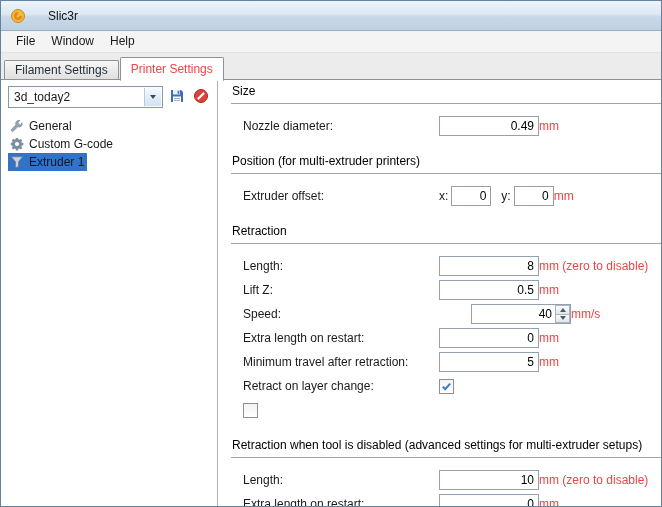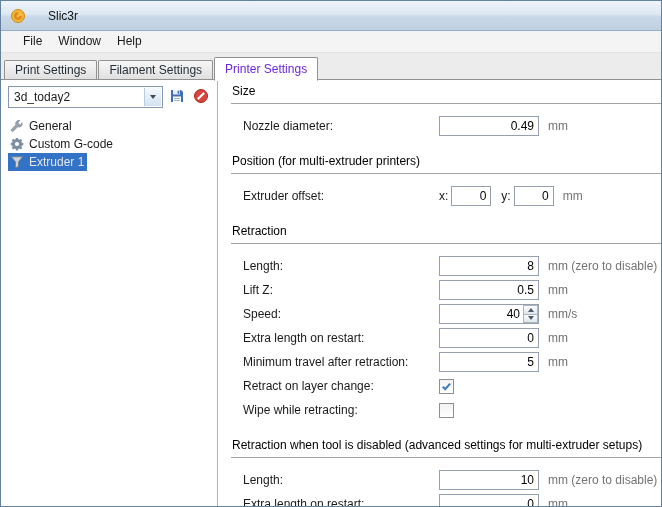--- a/index.html
+++ b/index.html
@@ -5,54 +5,54 @@
   html,body{margin:0;padding:0;background:#fff;}
   .window{width:662px;height:507px;position:relative;overflow:hidden;background:#fff;
     font-family:"Liberation Sans",sans-serif;font-size:12px;color:#1a1a1a;
     border:1px solid #64829e;box-sizing:border-box;}
   
   .titlebar{height:30px;background:linear-gradient(180deg,#eef4fa 0%,#dde8f2 45%,#c8d8e8 55%,#bfd0e2 100%);
     display:flex;align-items:center;gap:22px;padding:0 9px;border-bottom:1px solid #98aec3;box-sizing:border-box;}
   .titlebar .title{color:#111;}
   .app-icon{display:flex;width:16px;height:16px;}
   
-  .menubar{height:21px;background:#f4f4f4;border-bottom:1px solid #e3e3e3;display:flex;align-items:stretch;padding-left:14px;}
+  .menubar{height:21px;background:#f4f4f4;border-bottom:1px solid #e3e3e3;display:flex;align-items:stretch;padding-left:7px;}
   .menu-item{padding:3px 8px 0 8px;cursor:default;}
   
   .tabstrip{height:27px;background:#ececec;display:flex;align-items:flex-end;padding-left:3px;position:relative;}
   .tabstrip::after{content:"";position:absolute;left:0;right:0;bottom:0;height:1px;background:#919191;}
   .tab{height:19px;line-height:19px;padding:0 10px;margin-right:1px;background:linear-gradient(#f7f7f7,#dedede);
     border:1px solid #919191;border-bottom:none;border-radius:2px 2px 0 0;color:#26303a;cursor:default;}
-  .tab.active{background:#fff;height:22px;line-height:22px;z-index:2;margin-bottom:-1px;border-bottom:1px solid #fff;color:#6d28d9;position:relative;}
+  .tab.active{background:#fff;height:22px;line-height:22px;z-index:2;margin-bottom:-1px;border-bottom:1px solid #fff;color:#ef4444;position:relative;}
   
   .content{position:absolute;top:79px;left:0;right:0;bottom:0;display:flex;background:#fff;}
   .left-panel{width:217px;flex:none;border-right:1px solid #b0b0b0;box-sizing:border-box;padding:6px 5px 0 7px;}
   .preset-row{display:flex;align-items:flex-end;gap:3px;}
   .combobox{width:157px;height:22px;border:1px solid #8598ad;background:#fff;position:relative;display:flex;
     align-items:center;padding-left:5px;box-sizing:border-box;cursor:default;}
   .combo-arrow-btn{position:absolute;top:1px;right:1px;width:16px;height:18px;
     background:linear-gradient(#f4f9fd,#d2e2f2);border-left:1px solid #b9cbde;display:flex;align-items:center;justify-content:center;}
   .combo-tri{width:0;height:0;border-left:3.5px solid transparent;border-right:3.5px solid transparent;border-top:4px solid #3a4a5a;}
   .tool-btn{width:22px;height:22px;display:flex;align-items:center;justify-content:center;background:transparent;border:none;padding:0;cursor:default;}
   .tree{margin-top:9px;text-align:center;}
   .tree-item{display:flex;align-items:center;gap:5px;height:18px;padding:0 3px 0 2px;width:fit-content;cursor:default;}
   .tree-icon{display:flex;width:14px;height:14px;}
-  .tree-item.selected{background:var(--selection,#3273c7);color:#e5e5e5;}
+  .tree-item.selected{background:var(--selection,#3273c7);color:#0f172a;}
   
   .right-panel{flex:1;padding:0 0 0 13px;box-sizing:border-box;overflow:hidden;}
   .section{margin-top:16px;}
   .section:first-child{margin-top:4px;}
   .section-title{height:15px;line-height:15px;padding-left:1px;color:#000;}
   .sep{height:2px;border-top:1px solid #a3a3a3;border-bottom:1px solid #fff;margin:4px 0 7px 0;}
   .row{display:flex;align-items:center;height:24px;padding-left:12px;}
   .row-label{width:196px;flex:none;}
   .field{width:100px;height:20px;border:1px solid #94a0ad;box-sizing:border-box;padding:0 4px;
     font-family:"Liberation Sans",sans-serif;font-size:12px;color:#000;background:#fff;flex:none;text-align:right;}
-  .unit{margin-left:9px;color:#737373;}
-  .spin-wrap{position:relative;width:100px;flex:none;display:flex;}
+  .unit{color:#ef4444;}
+  .spin-wrap{position:relative;width:100px;flex:none;display:flex;margin-left:32px;}
   .spin-input{padding-right:18px;}
   .spin-btns{position:absolute;top:1px;right:1px;width:15px;height:18px;display:flex;flex-direction:column;box-sizing:border-box;}
   .spin-btn{flex:1;background:linear-gradient(#fdfdfd,#dfe5eb);border:1px solid #aab5c0;display:flex;align-items:center;justify-content:center;box-sizing:border-box;}
   .spin-btn.up{border-bottom:none;}
   .tri-up{width:0;height:0;border-left:3px solid transparent;border-right:3px solid transparent;border-bottom:4px solid #4a5a6a;}
   .tri-down{width:0;height:0;border-left:3px solid transparent;border-right:3px solid transparent;border-top:4px solid #4a5a6a;}
   .xy-label{margin-right:3px;}
   .xy-label.y{margin-left:10px;}
   .xy-field{width:40px;}
   .checkbox{width:13px;height:13px;border:1px solid #8e8f8f;background:linear-gradient(#f2f2f2,#ffffff);
@@ -72,21 +72,20 @@
     <span class="title">Slic3r</span>
   </div>
 
   <div class="menubar">
       <div class="menu-item">File</div>
       <div class="menu-item">Window</div>
       <div class="menu-item">Help</div>
     </div>
 
   <div class="tabstrip">
-      <div class="tab">Print Settings</div>
       <div class="tab">Filament Settings</div>
       <div class="tab active">Printer Settings</div>
     </div>
 
   <div class="content">
     <div class="left-panel">
       <div class="preset-row">
         <div class="combobox">
           <span>3d_today2</span>
           <span class="combo-arrow-btn">
@@ -201,21 +200,20 @@
           </div>
           <div class="row">
             <span class="row-label">Retract on layer change:</span>
             <span class="checkbox checked" role="checkbox" aria-checked="true">
               <svg viewBox="0 0 12 12" width="11" height="11">
                 <path d="M2 6.2l2.5 2.8L10 2.8" fill="none" stroke="#3b7bbf" stroke-width="2.2"></path>
               </svg>
             </span>
           </div>
           <div class="row">
-            <span class="row-label">Wipe while retracting:</span>
             <span class="checkbox" role="checkbox" aria-checked="false"></span>
           </div>
         </div>
         <div class="section">
           <div class="section-title">Retraction when tool is disabled (advanced settings for multi-extruder setups)</div>
           <div class="sep"></div>
           <div class="row">
             <span class="row-label">Length:</span>
             <input class="field" type="text" value="10" style="">
             <span class="unit">mm (zero to disable)</span>

